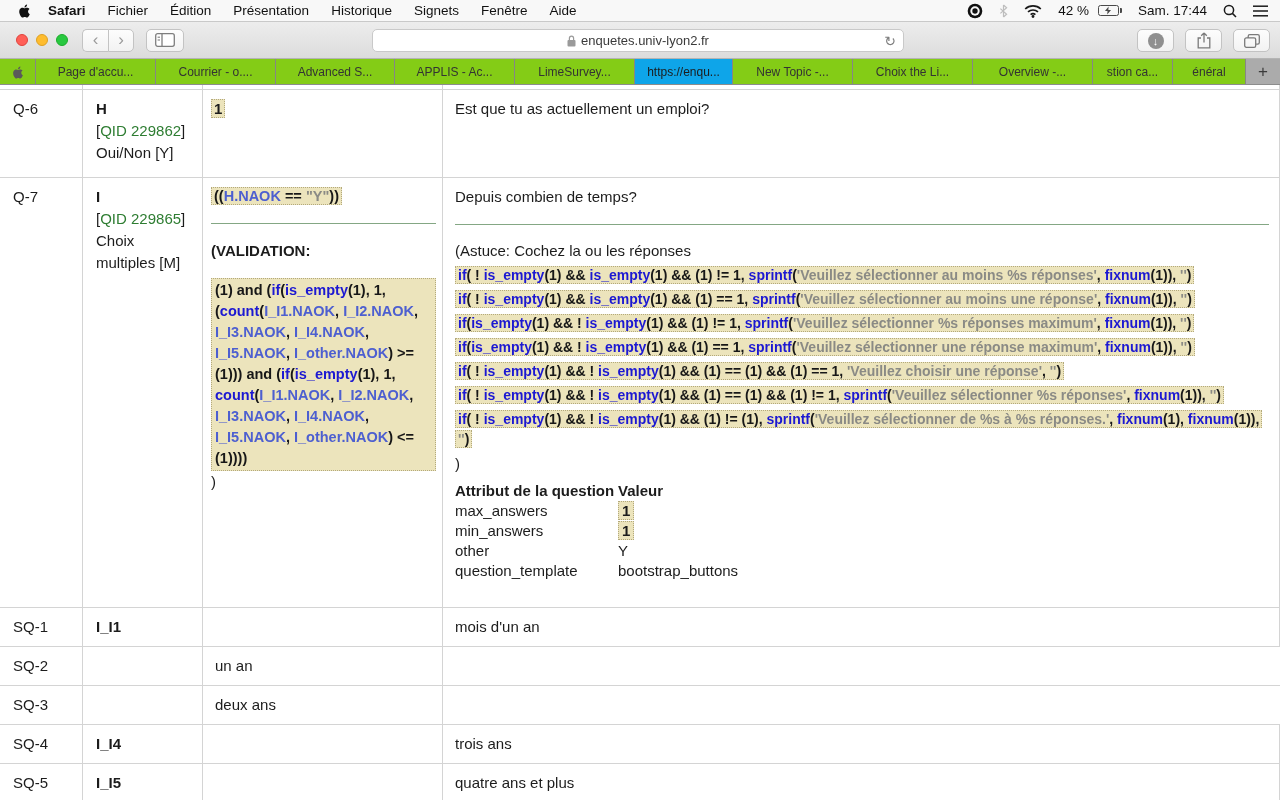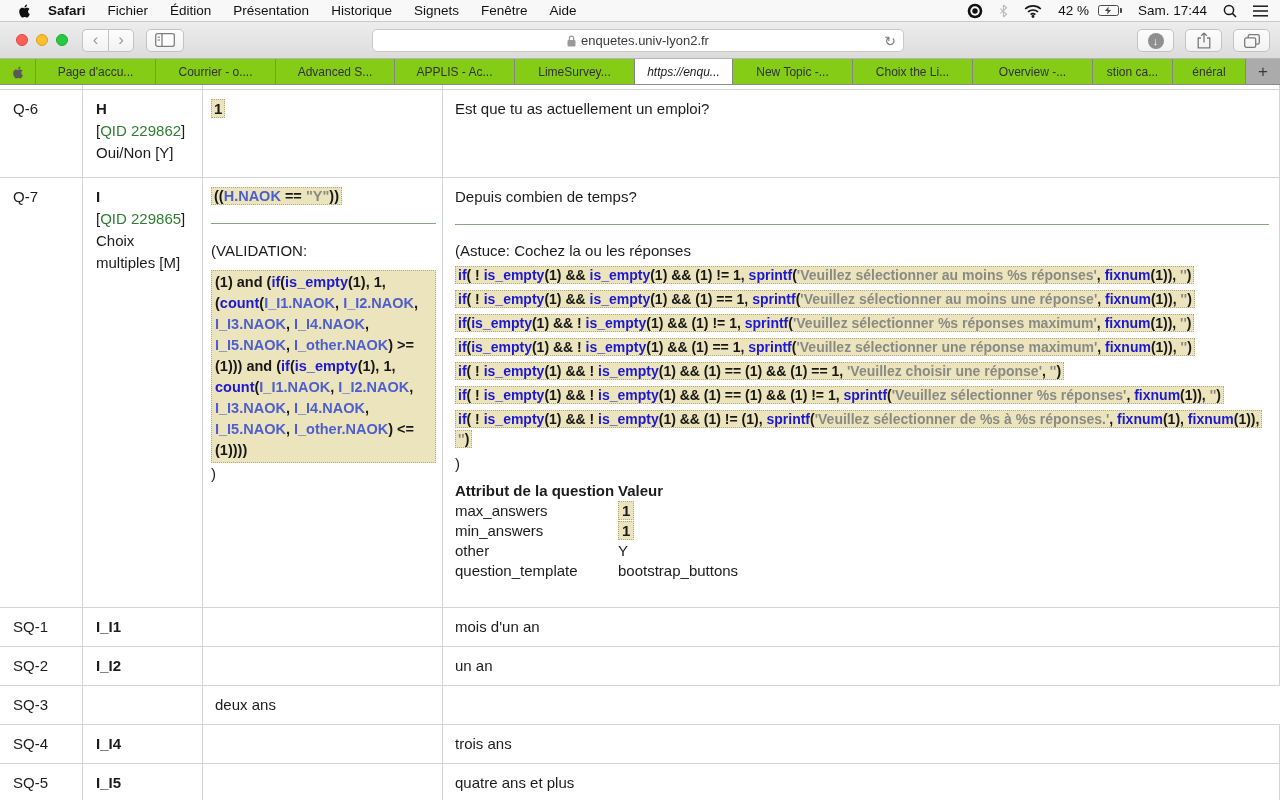--- a/index.html
+++ b/index.html
@@ -44,21 +44,21 @@
   .tb-right { position:absolute; right:10px; top:7px; display:flex; gap:11px; }
   .tb-right .tb-btn { width:37px; }
   .dl-circle { width:16px; height:16px; border-radius:50%; background:#8f8f8f; color:#fff;
                font-size:11px; font-weight:700; display:flex; align-items:center; justify-content:center; }
 
   
   .tabbar { height:26px; background:#a2a2a2; display:flex; border-bottom:1px solid #8c8c8c; }
   .tab { background:#84cc16; border-right:1px solid #868686; display:flex; align-items:center;
          justify-content:center; font-size:12px; color:#333; overflow:hidden; white-space:nowrap; }
   .tab.pinned { width:36px; }
-  .tab.active { background:#ffffff; color:#1c1c1c;font-style:italic; }
+  .tab.active { background:#0ea5e9; color:#1c1c1c; }
   .newtab { width:34px; display:flex; align-items:center; justify-content:center;
             color:#3a3a3a; font-size:17px; background:#ababab; }
 
   
   .content { background:#fff; }
   .lrow { display:grid; grid-template-columns:83px 120px 240px 1fr; border-bottom:1px solid #d4d4d4; }
   .cell { border-right:1px solid #d4d4d4; padding:8px 10px 8px 13px; font-size:15px; color:#1c1c1c;
           line-height:22px; }
   .cell.c3 { padding-left:8px; padding-right:6px; }
   .cell.c4 { padding-left:12px; }
@@ -272,21 +272,21 @@
     <div class="lrow" style="min-height:430px">
       <div class="cell c1">Q-7</div>
       <div class="cell c2">
         <span class="code-bold">I</span><br>
         <span><span>[</span><span class="qid-green">QID 229865</span><span>]</span></span><br>
         <span>Choix multiples [M]</span>
       </div>
       <div class="cell c3">
         <div style="line-height:21px; font-size:14.5px;"><span class="hl"><span class="seg seg-pl">((</span><span class="seg seg-var">H.NAOK</span><span class="seg seg-pl"> == </span><span class="seg seg-str">"Y"</span><span class="seg seg-pl">))</span></span></div>
         <hr class="green-hr">
-        <div class="closer" style="margin-bottom:8px;">(VALIDATION:</div>
+        <div class="closer" style="margin-bottom:16px;font-weight:bold;">(VALIDATION:</div>
         <div class="hl-block"><span class="seg seg-pl">(1) and (</span><span class="seg seg-fn">if</span><span class="seg seg-pl">(</span><span class="seg seg-fn">is_empty</span><span class="seg seg-pl">(1), 1, (</span><span class="seg seg-fn">count</span><span class="seg seg-pl">(</span><span class="seg seg-var">I_I1.NAOK</span><span class="seg seg-pl">, </span><span class="seg seg-var">I_I2.NAOK</span><span class="seg seg-pl">, </span><span class="seg seg-var">I_I3.NAOK</span><span class="seg seg-pl">, </span><span class="seg seg-var">I_I4.NAOK</span><span class="seg seg-pl">, </span><span class="seg seg-var">I_I5.NAOK</span><span class="seg seg-pl">, </span><span class="seg seg-var">I_other.NAOK</span><span class="seg seg-pl">) &gt;= (1))) and (</span><span class="seg seg-fn">if</span><span class="seg seg-pl">(</span><span class="seg seg-fn">is_empty</span><span class="seg seg-pl">(1), 1, </span><span class="seg seg-fn">count</span><span class="seg seg-pl">(</span><span class="seg seg-var">I_I1.NAOK</span><span class="seg seg-pl">, </span><span class="seg seg-var">I_I2.NAOK</span><span class="seg seg-pl">, </span><span class="seg seg-var">I_I3.NAOK</span><span class="seg seg-pl">, </span><span class="seg seg-var">I_I4.NAOK</span><span class="seg seg-pl">, </span><span class="seg seg-var">I_I5.NAOK</span><span class="seg seg-pl">, </span><span class="seg seg-var">I_other.NAOK</span><span class="seg seg-pl">) &lt;= (1))))</span></div>
         <div class="closer">)</div>
       </div>
       <div class="cell c4">
         <div class="q-text">Depuis combien de temps?</div>
         <hr class="green-hr">
         <div class="tip-intro">(Astuce: Cochez la ou les réponses</div>
         <div class="tipline"><span class="hl"><span class="seg seg-fn">if</span><span class="seg seg-pl">( ! </span><span class="seg seg-fn">is_empty</span><span class="seg seg-pl">(1) &amp;&amp; </span><span class="seg seg-fn">is_empty</span><span class="seg seg-pl">(1) &amp;&amp; (1) != 1, </span><span class="seg seg-fn">sprintf</span><span class="seg seg-pl">(</span><span class="seg seg-str">'Veuillez sélectionner au moins %s réponses'</span><span class="seg seg-pl">, </span><span class="seg seg-fn">fixnum</span><span class="seg seg-pl">(1)), </span><span class="seg seg-str">''</span><span class="seg seg-pl">)</span></span></div>
         <div class="tipline"><span class="hl"><span class="seg seg-fn">if</span><span class="seg seg-pl">( ! </span><span class="seg seg-fn">is_empty</span><span class="seg seg-pl">(1) &amp;&amp; </span><span class="seg seg-fn">is_empty</span><span class="seg seg-pl">(1) &amp;&amp; (1) == 1, </span><span class="seg seg-fn">sprintf</span><span class="seg seg-pl">(</span><span class="seg seg-str">'Veuillez sélectionner au moins une réponse'</span><span class="seg seg-pl">, </span><span class="seg seg-fn">fixnum</span><span class="seg seg-pl">(1)), </span><span class="seg seg-str">''</span><span class="seg seg-pl">)</span></span></div>
         <div class="tipline"><span class="hl"><span class="seg seg-fn">if</span><span class="seg seg-pl">(</span><span class="seg seg-fn">is_empty</span><span class="seg seg-pl">(1) &amp;&amp; ! </span><span class="seg seg-fn">is_empty</span><span class="seg seg-pl">(1) &amp;&amp; (1) != 1, </span><span class="seg seg-fn">sprintf</span><span class="seg seg-pl">(</span><span class="seg seg-str">'Veuillez sélectionner %s réponses maximum'</span><span class="seg seg-pl">, </span><span class="seg seg-fn">fixnum</span><span class="seg seg-pl">(1)), </span><span class="seg seg-str">''</span><span class="seg seg-pl">)</span></span></div>
@@ -321,21 +321,20 @@
     </div>
 
     <div class="lrow" style="min-height:38px">
       <div class="cell c1">SQ-1</div>
       <div class="cell c2 code-bold">I_I1</div>
       <div class="cell c3"></div>
       <div class="cell c4">mois d'un an</div>
     </div>
     <div class="lrow" style="min-height:38px">
       <div class="cell c1">SQ-2</div>
-      <div class="cell c2 code-bold">I_I2</div>
       <div class="cell c3"></div>
       <div class="cell c4">un an</div>
     </div>
     <div class="lrow" style="min-height:38px">
       <div class="cell c1">SQ-3</div>
       <div class="cell c3"></div>
       <div class="cell c4">deux ans</div>
     </div>
     <div class="lrow" style="min-height:38px">
       <div class="cell c1">SQ-4</div>

